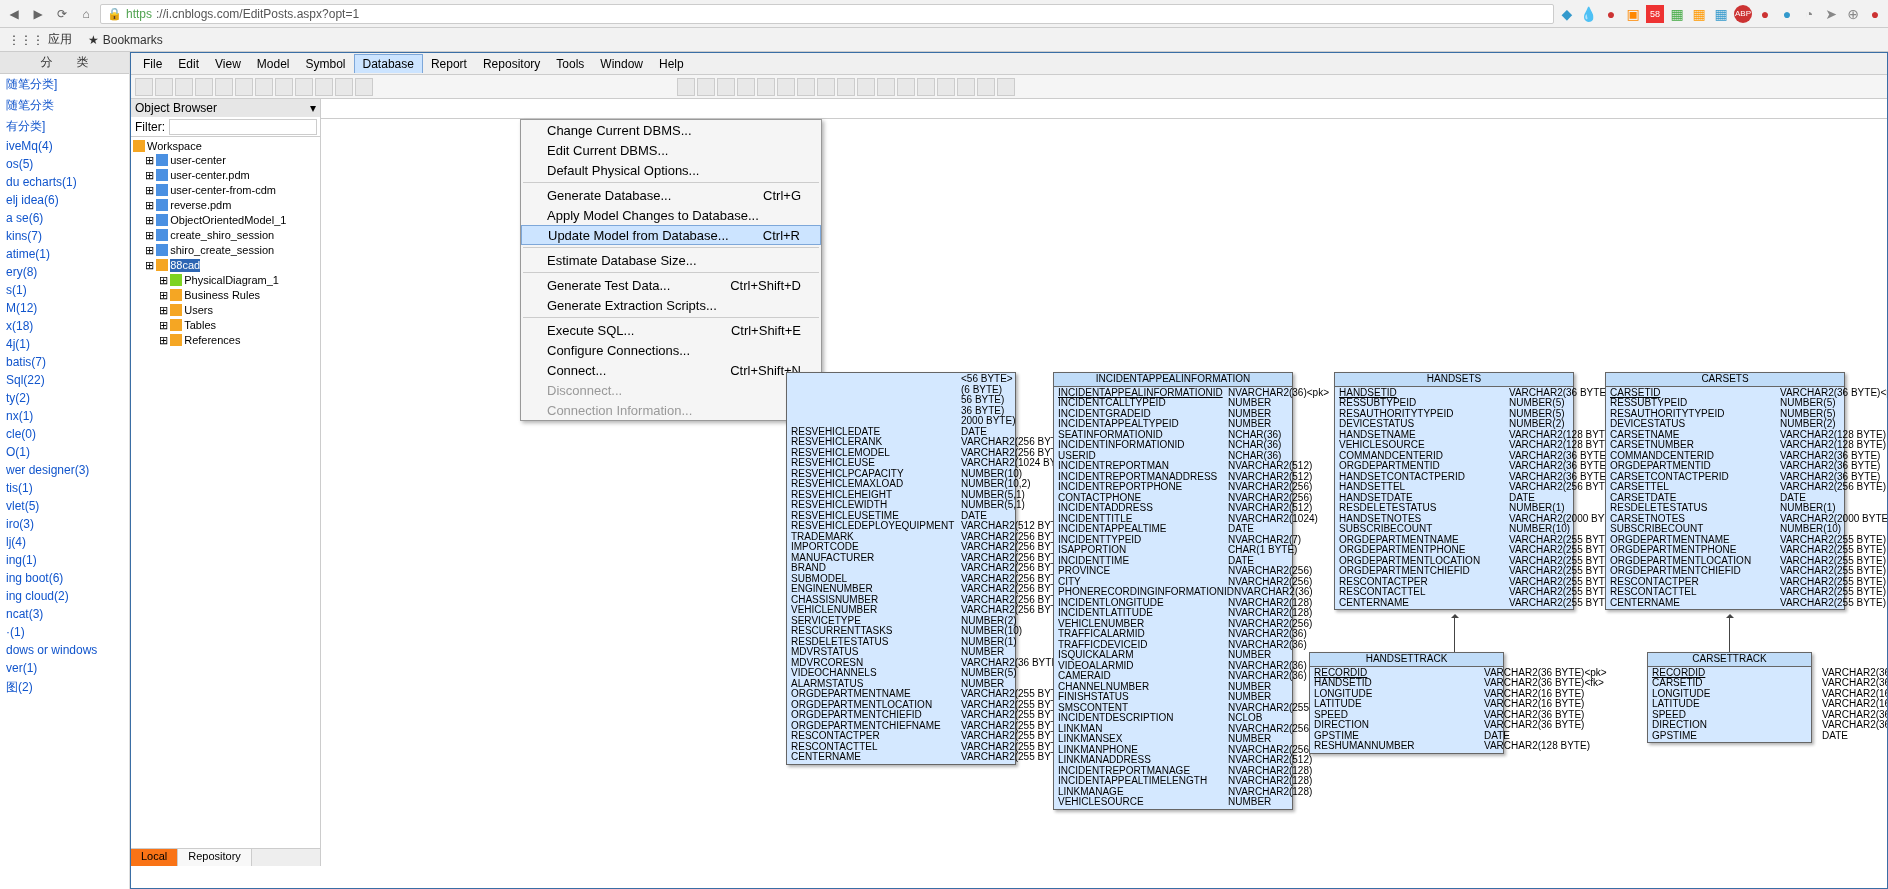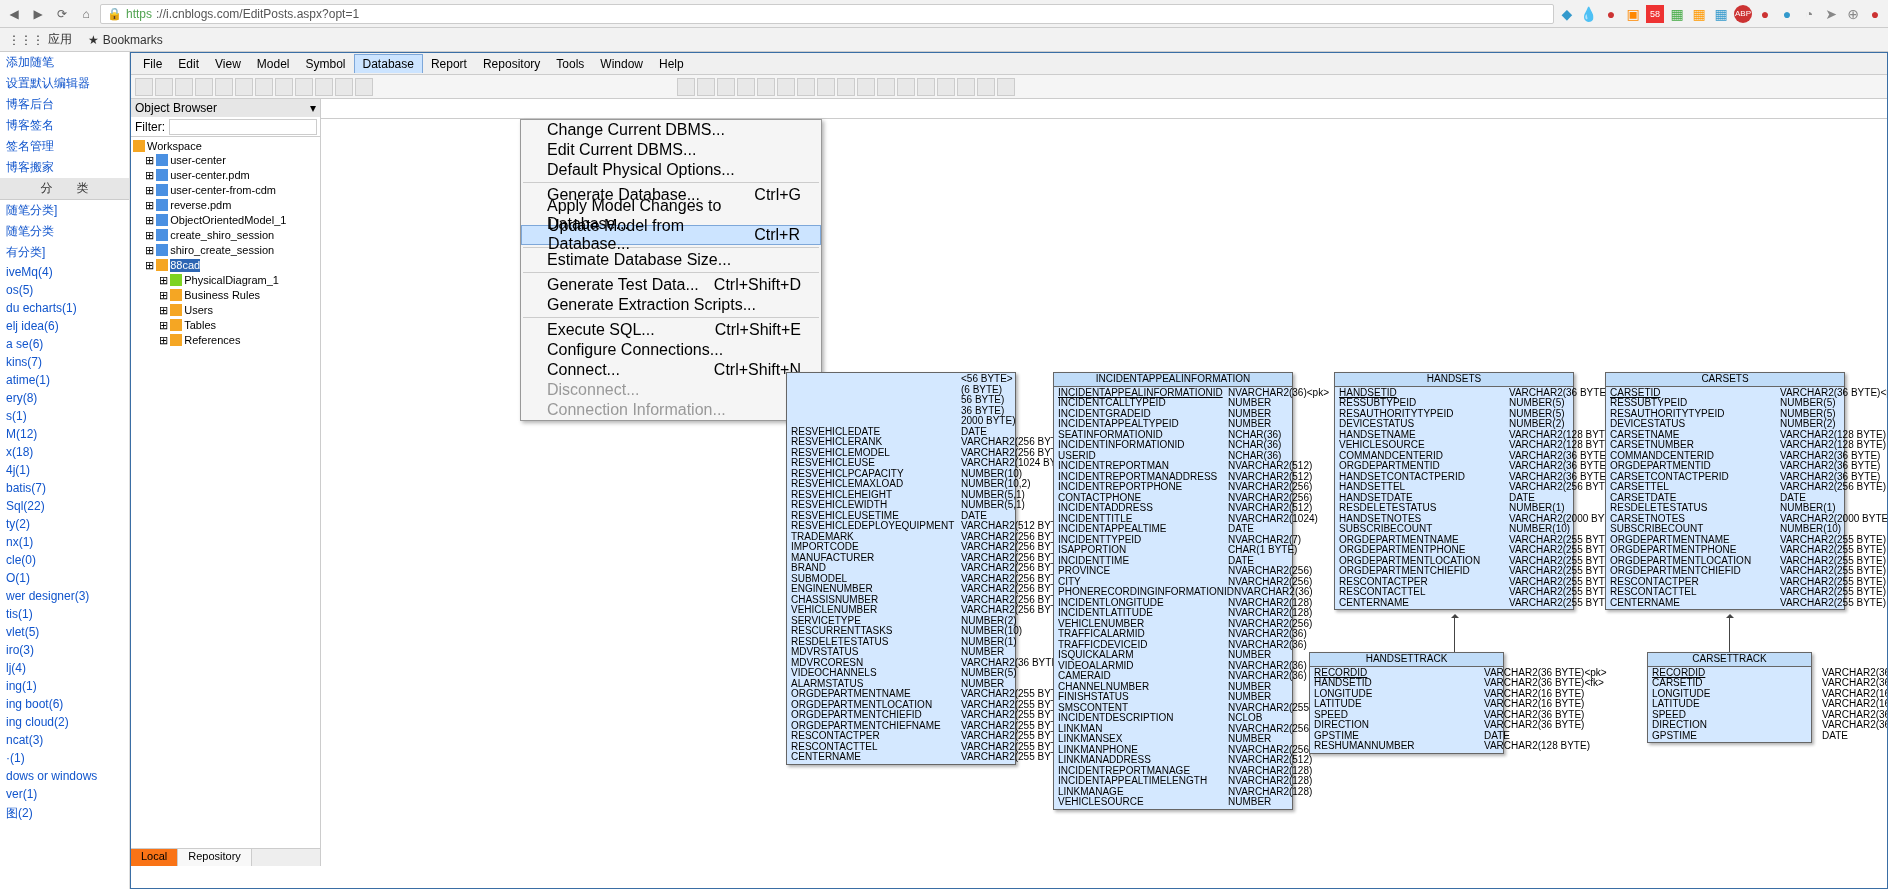--- a/index.html
+++ b/index.html
@@ -40,21 +40,21 @@
   .tree .lvl1 { padding-left:12px;} .tree .lvl2 { padding-left:26px;}
   .tree-ico { width:12px; height:12px; display:inline-block; }
   .folder-ico { background:#f5a623; } .file-ico { background:#4a90e2;} .diagram-ico { background:#7ed321;} .sel { background:#2d66b3; color:#fff; padding:0 0;}
 
   .canvas { flex:1; position:relative; background:#fff; overflow:hidden;}
   .canvas-ruler-top { height:20px; background:#fff; border-bottom:1px solid #ccc;}
   .canvas-inner { position:relative; height:100%; }
 
   
   .dropdown { position:absolute; left:199px; top:0; width:302px; background:#f5f5f5; border:1px solid #999; box-shadow:2px 2px 4px rgba(0,0,0,.3); }
-  .dropdown .row { height:20px; display:flex; align-items:center; justify-content:space-between; padding:0 20px 0 26px; font-size:16px;}
+  .dropdown .row { height:20px; display:flex; align-items:center; justify-content:space-between; padding:0 20px 0 26px; font-size:13px;}
   .dropdown .row.highlight { background:#cce4ff; border:1px solid #7da7d9;}
   .dropdown .row.disabled { color:#999; }
   .dropdown .sep { height:1px; background:#ccc; margin:2px 2px; }
 
   
   .entity { position:absolute; background:#d4e8ff; border:1px solid #666; box-shadow:2px 2px 3px rgba(0,0,0,.3); font-family:"Courier New", monospace; font-size:10px; line-height:1.05;}
   .entity .e-title { background:#c0dcf8; border-bottom:1px solid #666; text-align:center; font-weight:normal; padding:1px 0;}
   .entity .e-body { padding:1px 4px; }
   .entity .e-row { display:flex; white-space:nowrap; }
   .entity .c1 { flex:0 0 auto; min-width:170px;}
@@ -108,28 +108,20 @@
     </div>
   <div class="bm-item">
       <span>★</span>
       <span>Bookmarks</span>
     </div>
 </div>
 
 <div class="page">
 
   <div class="sidebar">
-    <div id="sidebar-top">
-        <div class="item">添加随笔</div>
-        <div class="item">设置默认编辑器</div>
-        <div class="item">博客后台</div>
-        <div class="item">博客签名</div>
-        <div class="item">签名管理</div>
-        <div class="item">博客搬家</div>
-      </div>
     <div class="cat-header">分　　类</div>
     <div id="sidebar-cats">
         <div class="item">随笔分类]</div>
         <div class="item">随笔分类</div>
         <div class="item">有分类]</div>
         <div class="item">iveMq(4)</div>
         <div class="item">os(5)</div>
         <div class="item">du echarts(1)</div>
         <div class="item">elj idea(6)</div>
         <div class="item">a se(6)</div>

